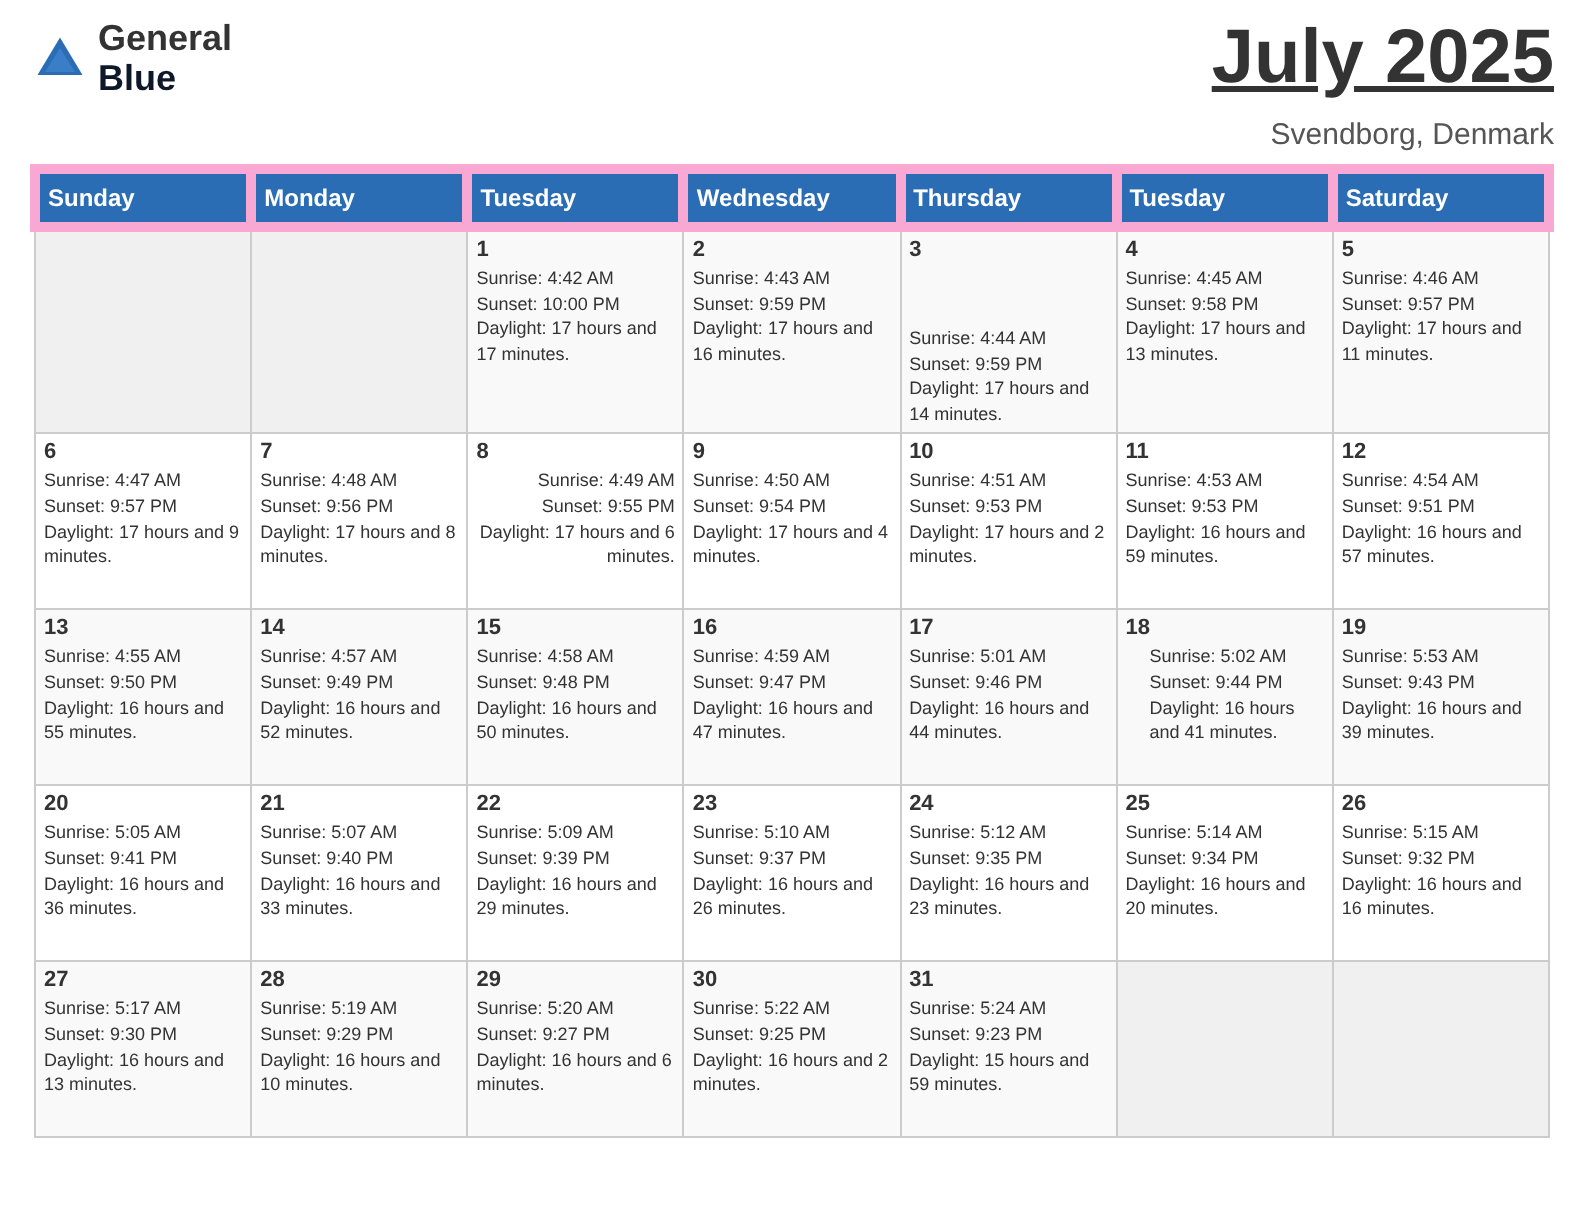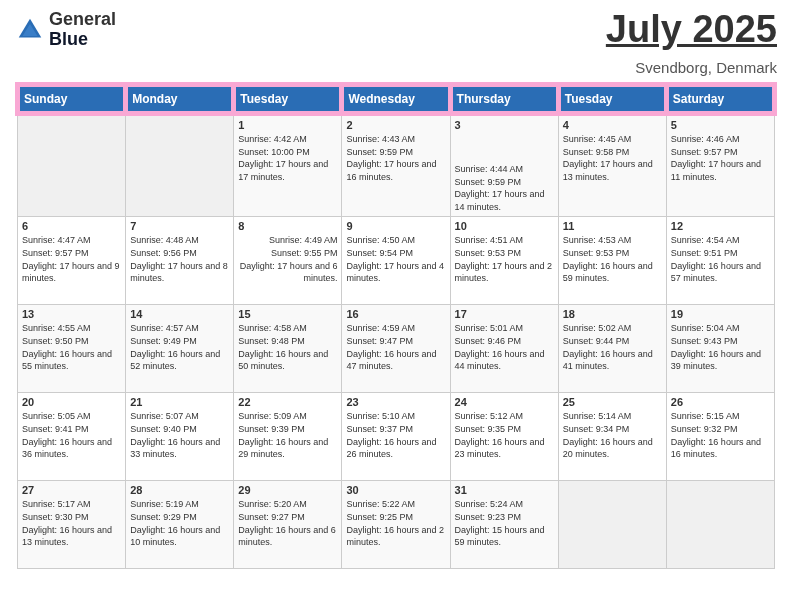--- a/index.html
+++ b/index.html
@@ -236,27 +236,27 @@
 Daylight: 16 hours and 47 minutes.</div>
           </td>
           <td>
             <span class="day-number">17</span>
             <div class="day-info" style="white-space: pre-line;">Sunrise: 5:01 AM
 Sunset: 9:46 PM
 Daylight: 16 hours and 44 minutes.</div>
           </td>
           <td>
             <span class="day-number">18</span>
-            <div class="day-info" style="white-space: pre-line;">Sunrise: 5:02 AM
+            <div class="day-info" style="white-space: pre-line; margin-left: 12px;">Sunrise: 5:02 AM
 Sunset: 9:44 PM
 Daylight: 16 hours and 41 minutes.</div>
           </td>
           <td>
             <span class="day-number">19</span>
-            <div class="day-info" style="white-space: pre-line;">Sunrise: 5:04 AM
+            <div class="day-info" style="white-space: pre-line;">Sunrise: 5:53 AM
 Sunset: 9:43 PM
 Daylight: 16 hours and 39 minutes.</div>
           </td>
         </tr>
         <tr>
           <td>
             <span class="day-number">20</span>
             <div class="day-info" style="white-space: pre-line;">Sunrise: 5:05 AM
 Sunset: 9:41 PM
 Daylight: 16 hours and 36 minutes.</div>

